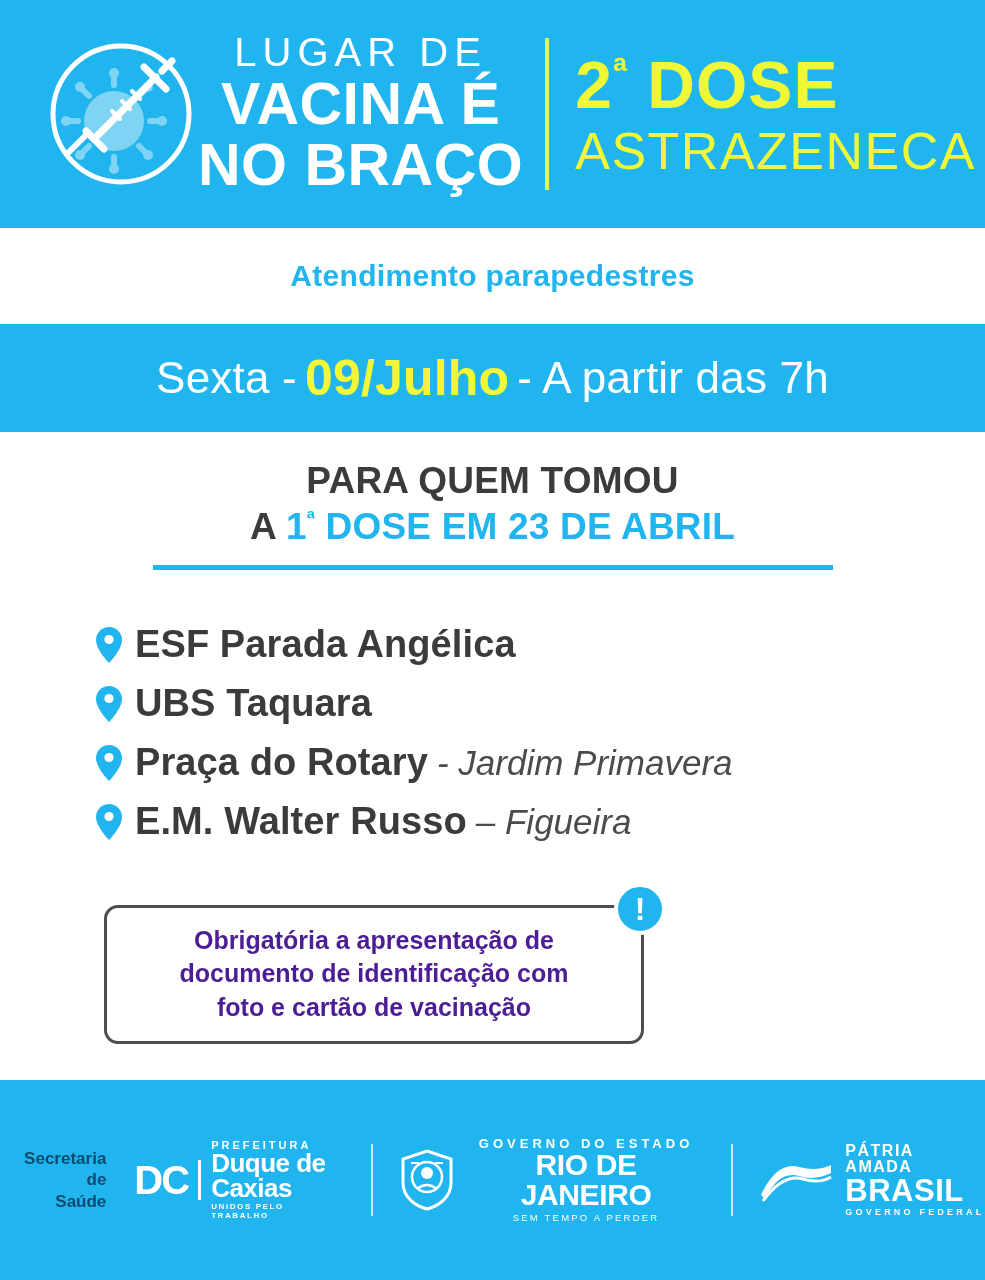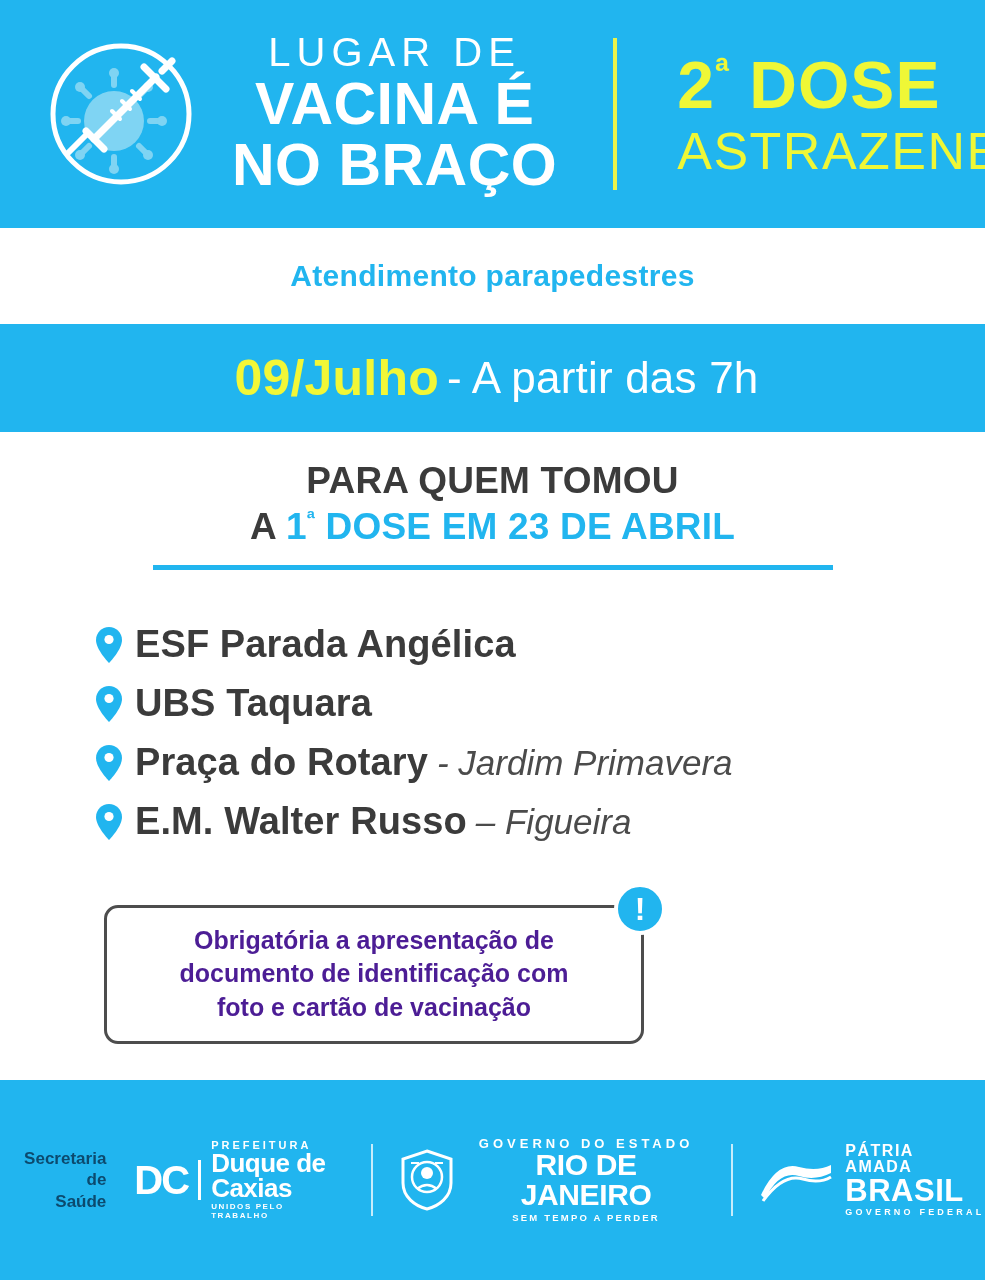--- a/index.html
+++ b/index.html
@@ -16,21 +16,20 @@
   }
 
   
   .header {
     background: #21b5ef;
     height: 228px;
     display: flex;
     align-items: center;
     padding: 0 28px;
     box-sizing: border-box;
-    gap: 34px;
   }
   .syringe-badge {
     width: 150px;
     height: 150px;
     flex: 0 0 150px;
     position: relative;
     margin-left: 18px;
     margin-right: 6px;
   }
   .header-left {
@@ -295,21 +294,21 @@
   }
   .rj-name {
     font-size: 30px;
     font-weight: bold;
     letter-spacing: -0.4px;
     line-height: 1;
   }
   .rj-tag {
     font-size: 9.5px;
     letter-spacing: 2.2px;
-    font-weight: bold;
+    font-weight: normal;
     margin-top: 3px;
   }
   .brasil-flag {
     width: 74px;
     height: 50px;
     margin-right: 12px;
     flex: 0 0 74px;
     position: relative;
   }
   .br-stack { line-height: 1.02; }
@@ -391,20 +390,21 @@
     <div class="hr-2">ASTRAZENECA</div>
   </div>
 </div>
 
 <div class="subtitle">
   <span>Atendimento para </span>
     <span class="light">pedestres</span>
 </div>
 
 <div class="datebar">
+  <span>Sexta - </span>
     <span class="day">09/Julho</span>
     <span> - A partir das 7h</span>
 </div>
 
 <div class="who">
   <div class="who-1">PARA QUEM TOMOU</div>
   <div class="who-2">
     <span>A </span><span class="hl">1</span><sup class="hl">ª</sup><span class="hl"> DOSE EM 23 DE ABRIL</span>
   </div>
   <div class="who-rule"></div>

